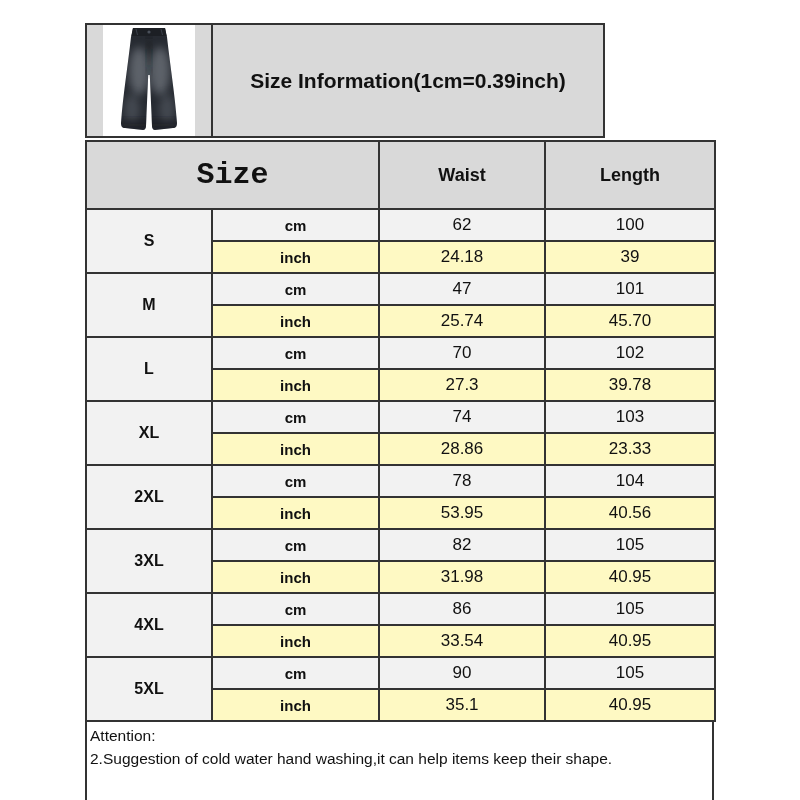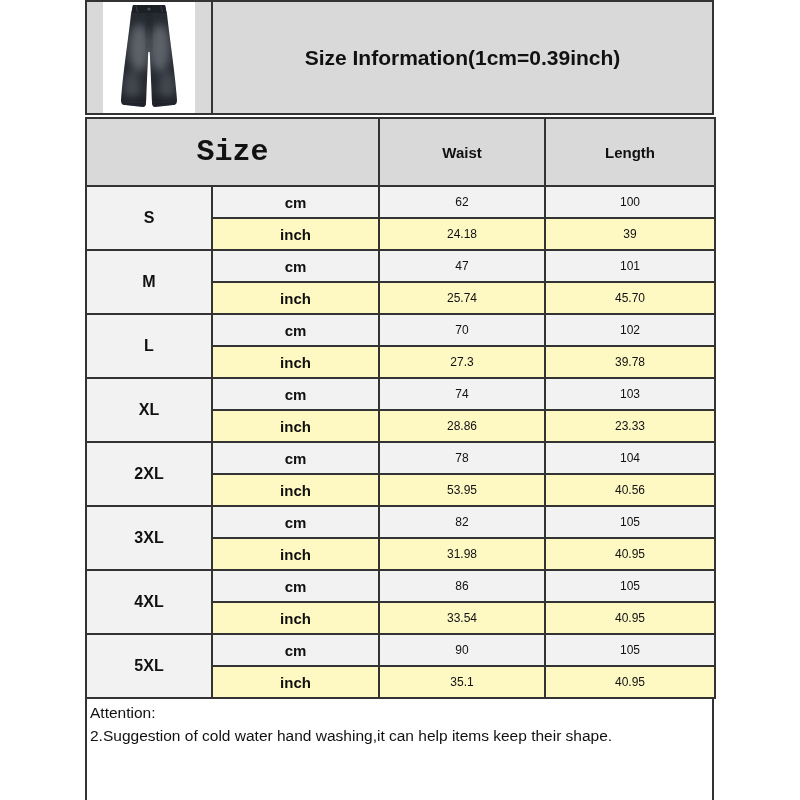--- a/index.html
+++ b/index.html
@@ -5,23 +5,23 @@
   html,body{margin:0;padding:0;}
   body{
     width:800px;height:800px;background:#ffffff;
     font-family:"Liberation Sans","DejaVu Sans",sans-serif;
     color:#111;position:relative;overflow:hidden;
   }
   .sheet{position:absolute;left:85px;top:0;width:629px;}
 
   
   .top-banner{
-    box-sizing:border-box;width:629px;height:115px;
+    box-sizing:border-box;width:520px;height:115px;
     border:2px solid var(--border,#333);
-    display:flex;margin-bottom:2px;background:var(--header-bg,#d9d9d9);
+    display:flex;margin-bottom:2px;background:var(--header-bg,#d9d9d9);margin-top:23px;
   }
   .photo-cell{
     box-sizing:border-box;width:126px;flex:0 0 126px;
     border-right:2px solid var(--border,#333);
     background:var(--header-bg,#d9d9d9);
     display:flex;justify-content:center;align-items:stretch;
   }
   .photo-frame{width:92px;background:#ffffff;display:flex;align-items:center;justify-content:center;}
   .title-cell{
     flex:1;display:flex;align-items:center;justify-content:center;
@@ -32,26 +32,26 @@
   table.size-table{
     border-collapse:collapse;table-layout:fixed;width:629px;
   }
   table.size-table td,table.size-table th{
     border:2px solid var(--border,#333);
     text-align:center;vertical-align:middle;
     padding:0;overflow:hidden;white-space:nowrap;
   }
   tr.hdr th{height:66px;background:var(--header-bg,#d9d9d9);}
   th.size-big{font-size:30px;font-weight:bold;font-family:Liberation Mono, monospace;}
-  th.col-hdr{font-size:15px;font-weight:bold;}
+  th.col-hdr{font-size:18px;font-weight:bold;}
   td.size-label{background:var(--size-bg,#c9c9c9);font-size:16px;font-weight:bold;}
   tr.row-cm td{height:30px;background:var(--cm-bg,#f2f2f2);}
   tr.row-inch td{height:30px;background:#fef9c3;}
   td.unit{font-size:15px;font-weight:bold;}
-  td.val{font-size:12px;font-weight:normal;}
+  td.val{font-size:17px;font-weight:normal;}
 
   
   .attention{
     box-sizing:border-box;width:629px;height:101px;
     border-left:2px solid var(--border,#333);
     border-right:2px solid var(--border,#333);
     padding:2px 4px 0 3px;
     font-size:15.5px;line-height:23px;
   }
   .attention div{white-space:normal;}

